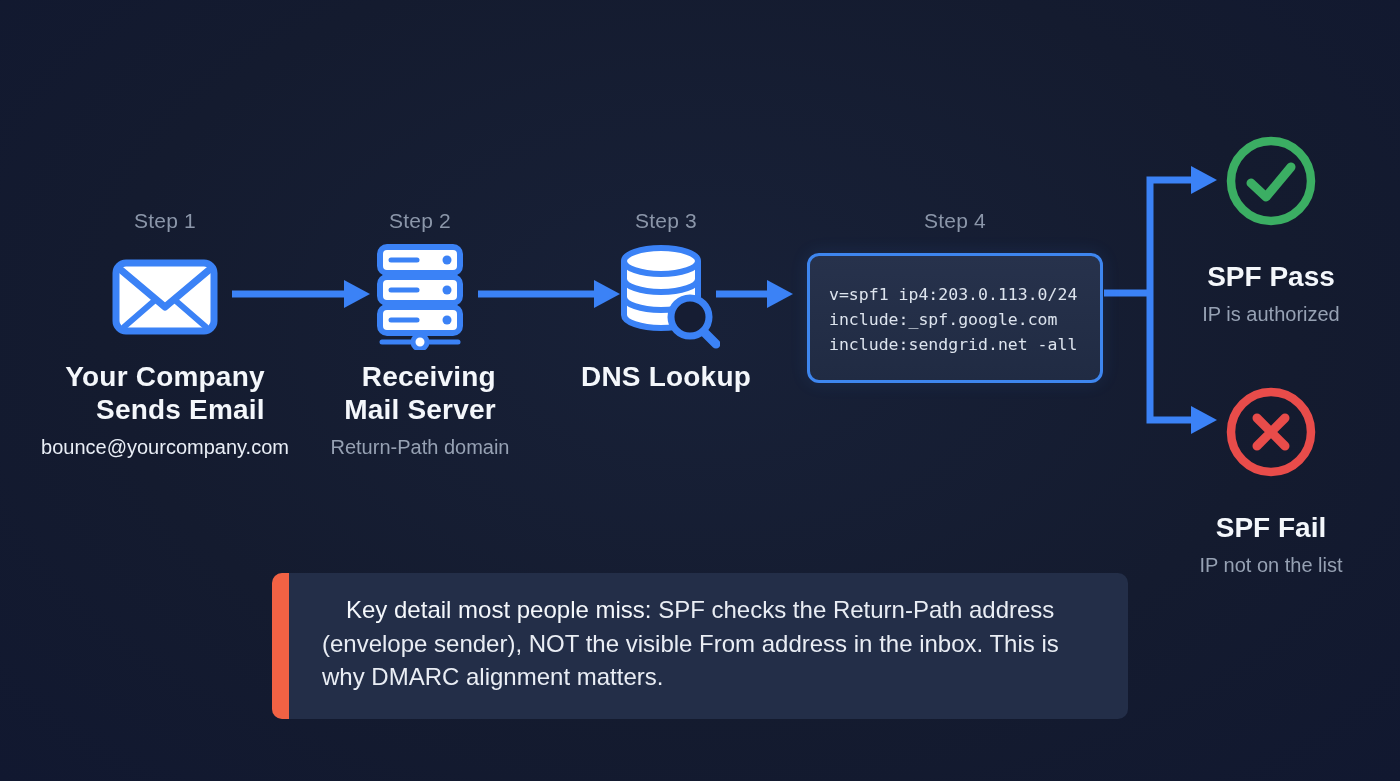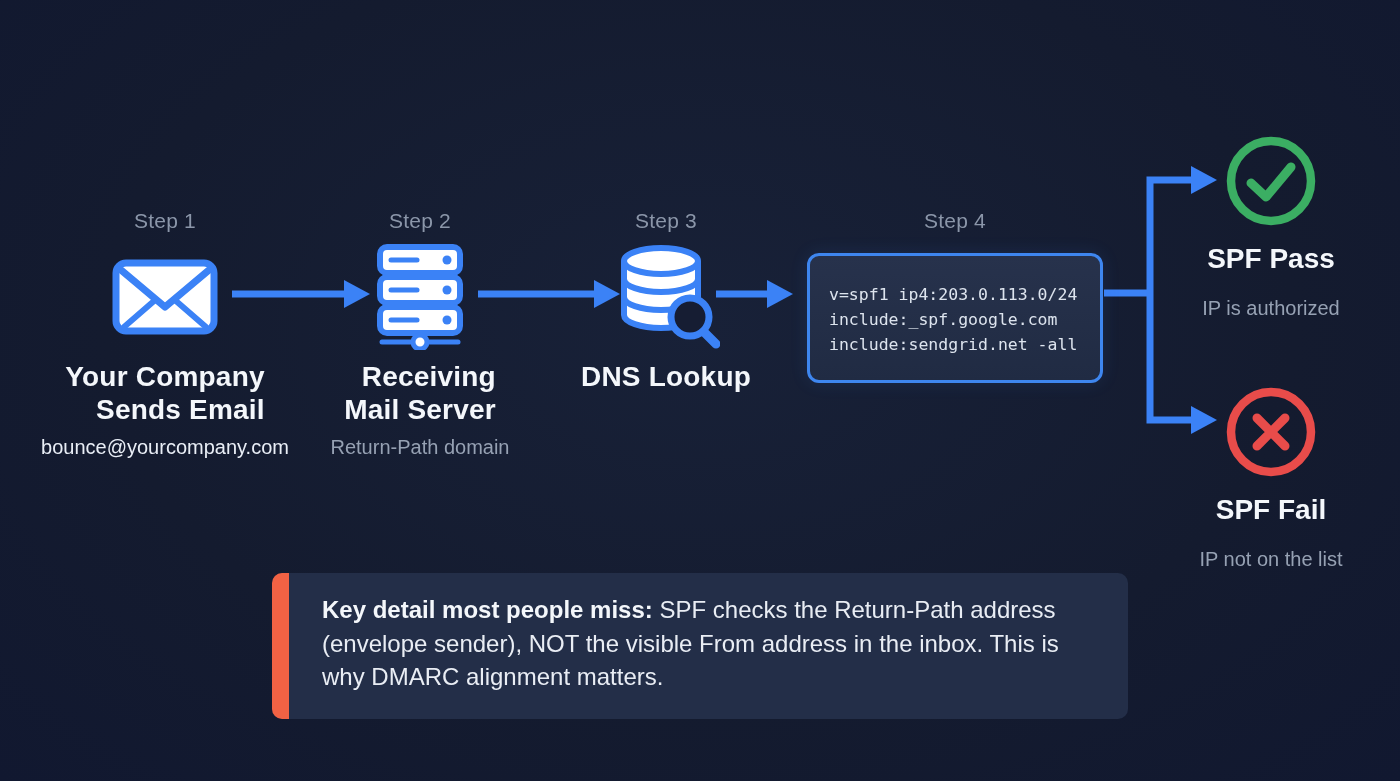--- a/index.html
+++ b/index.html
@@ -31,36 +31,36 @@
     padding:26px 0 0 19px;
     box-shadow:0 0 18px rgba(59,130,246,.12);
   }
   .code-card .code-line{
     font-family:"DejaVu Sans Mono", monospace;
     font-size:16.5px;line-height:25px;color:#dde4ee;white-space:pre;
   }
 
   .outcome{position:absolute;left:1146px;width:250px;display:flex;flex-direction:column;align-items:center;text-align:center;}
   .outcome .icon-box{height:96px;}
-  .outcome-title{margin-top:14px;font-size:28px;line-height:32px;font-weight:bold;color:#f4f7fb;}
-  .outcome-sub{margin-top:21px;font-size:20px;line-height:24px;color:#96a1b3;}
+  .outcome-title{margin-top:32px;font-size:28px;line-height:32px;font-weight:bold;color:#f4f7fb;}
+  .outcome-sub{margin-top:9px;font-size:20px;line-height:24px;color:#96a1b3;}
 
   .callout{
     position:absolute;left:272px;top:573px;width:856px;height:146px;box-sizing:border-box;
     background:#232e48;border-radius:10px;
   }
   .callout-accent{
     position:absolute;left:0;top:0;bottom:0;width:17px;
     background:#f16244;border-radius:10px 0 0 10px;
   }
   .callout-text{
     position:absolute;left:50px;top:20px;width:772px;
     font-size:24px;line-height:33.5px;color:#e9edf4;
   }
-  .callout-text .lead{font-weight:bold;color:#f4f7fb;}
+  .callout-text .lead{font-weight:normal;color:#f4f7fb;margin-left:24px;}
 </style>
 </head>
 <body>
 
 <div class="canvas">
 
   <svg class="connectors" viewBox="0 0 1400 781">
     <g stroke="#3b82f6" stroke-width="7" fill="#3b82f6">
 
       <g>

